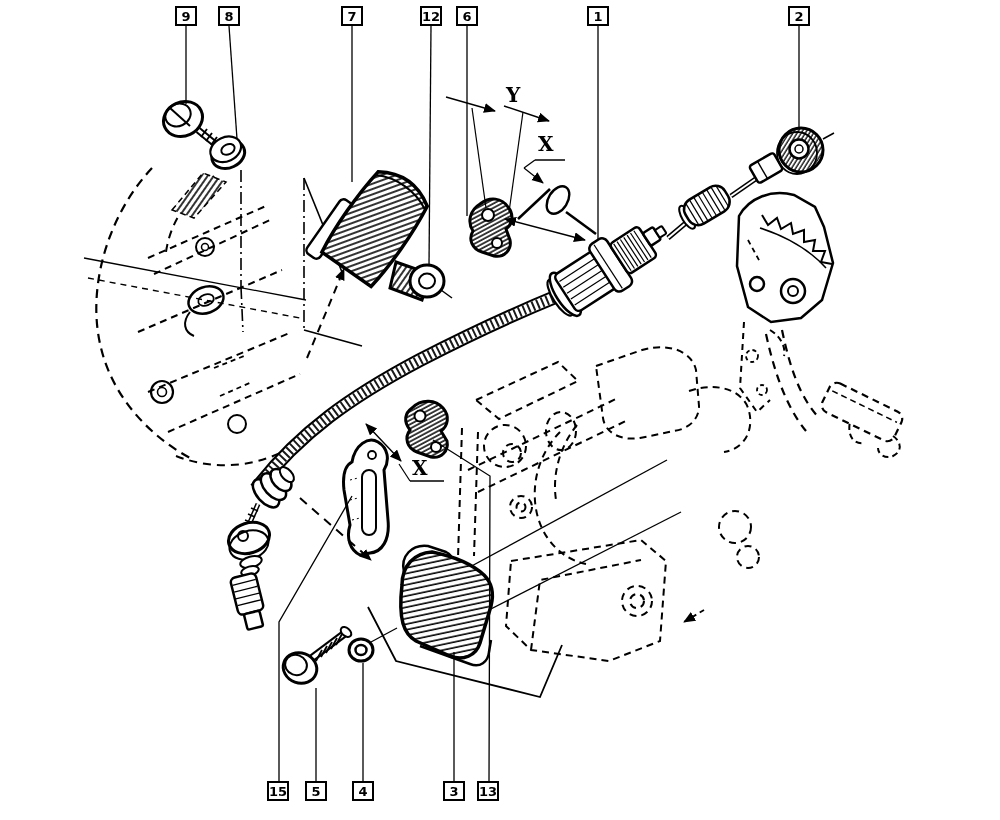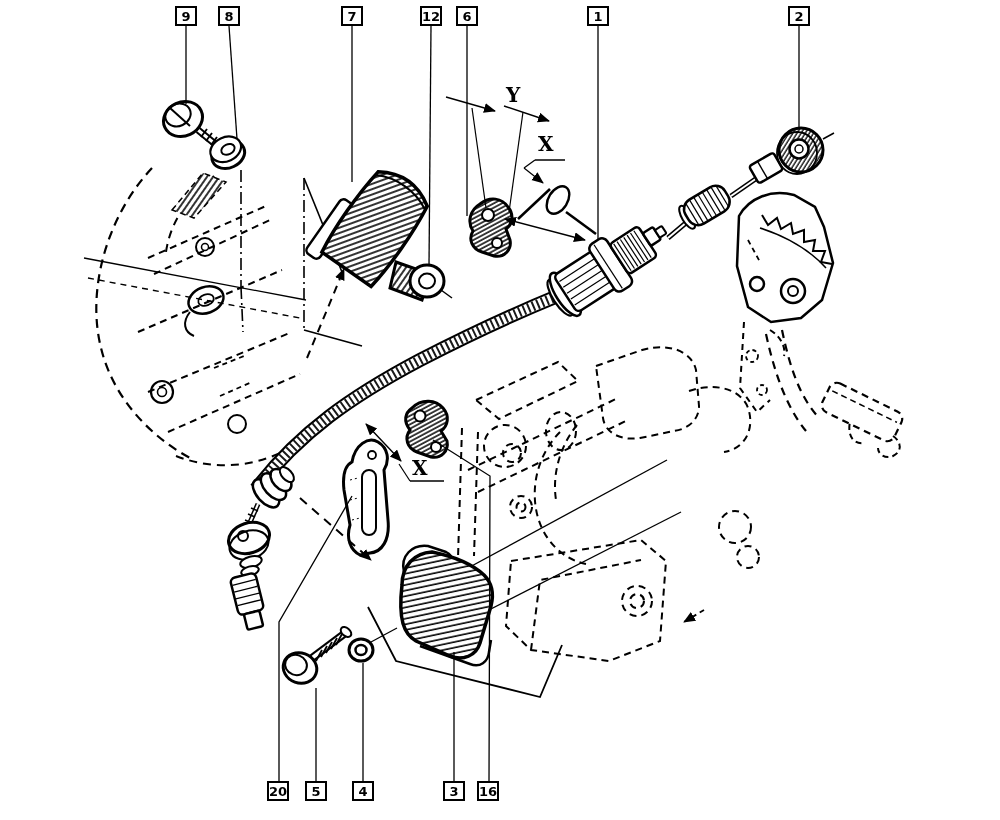--- a/index.html
+++ b/index.html
@@ -331,23 +331,23 @@
   </g>
 </svg>
 
 <div class="callout" style="left:175px;top:6px">9</div>
 <div class="callout" style="left:218px;top:6px">8</div>
 <div class="callout" style="left:341px;top:6px">7</div>
 <div class="callout" style="left:420px;top:6px">12</div>
 <div class="callout" style="left:456px;top:6px">6</div>
 <div class="callout" style="left:587px;top:6px">1</div>
 <div class="callout" style="left:788px;top:6px">2</div>
-<div class="callout" style="left:267px;top:781px">20</div>
+<div class="callout" style="left:267px;top:781px">15</div>
 <div class="callout" style="left:305px;top:781px">5</div>
 <div class="callout" style="left:352px;top:781px">4</div>
 <div class="callout" style="left:443px;top:781px">3</div>
-<div class="callout" style="left:477px;top:781px">16</div>
+<div class="callout" style="left:477px;top:781px">13</div>
 
 <span class="dim" style="left:506px;top:85px">Y</span>
 <span class="dim" style="left:538px;top:134px">X</span>
 <span class="dim" style="left:412px;top:458px">X</span>
 
 </div>
 
 </body></html>

